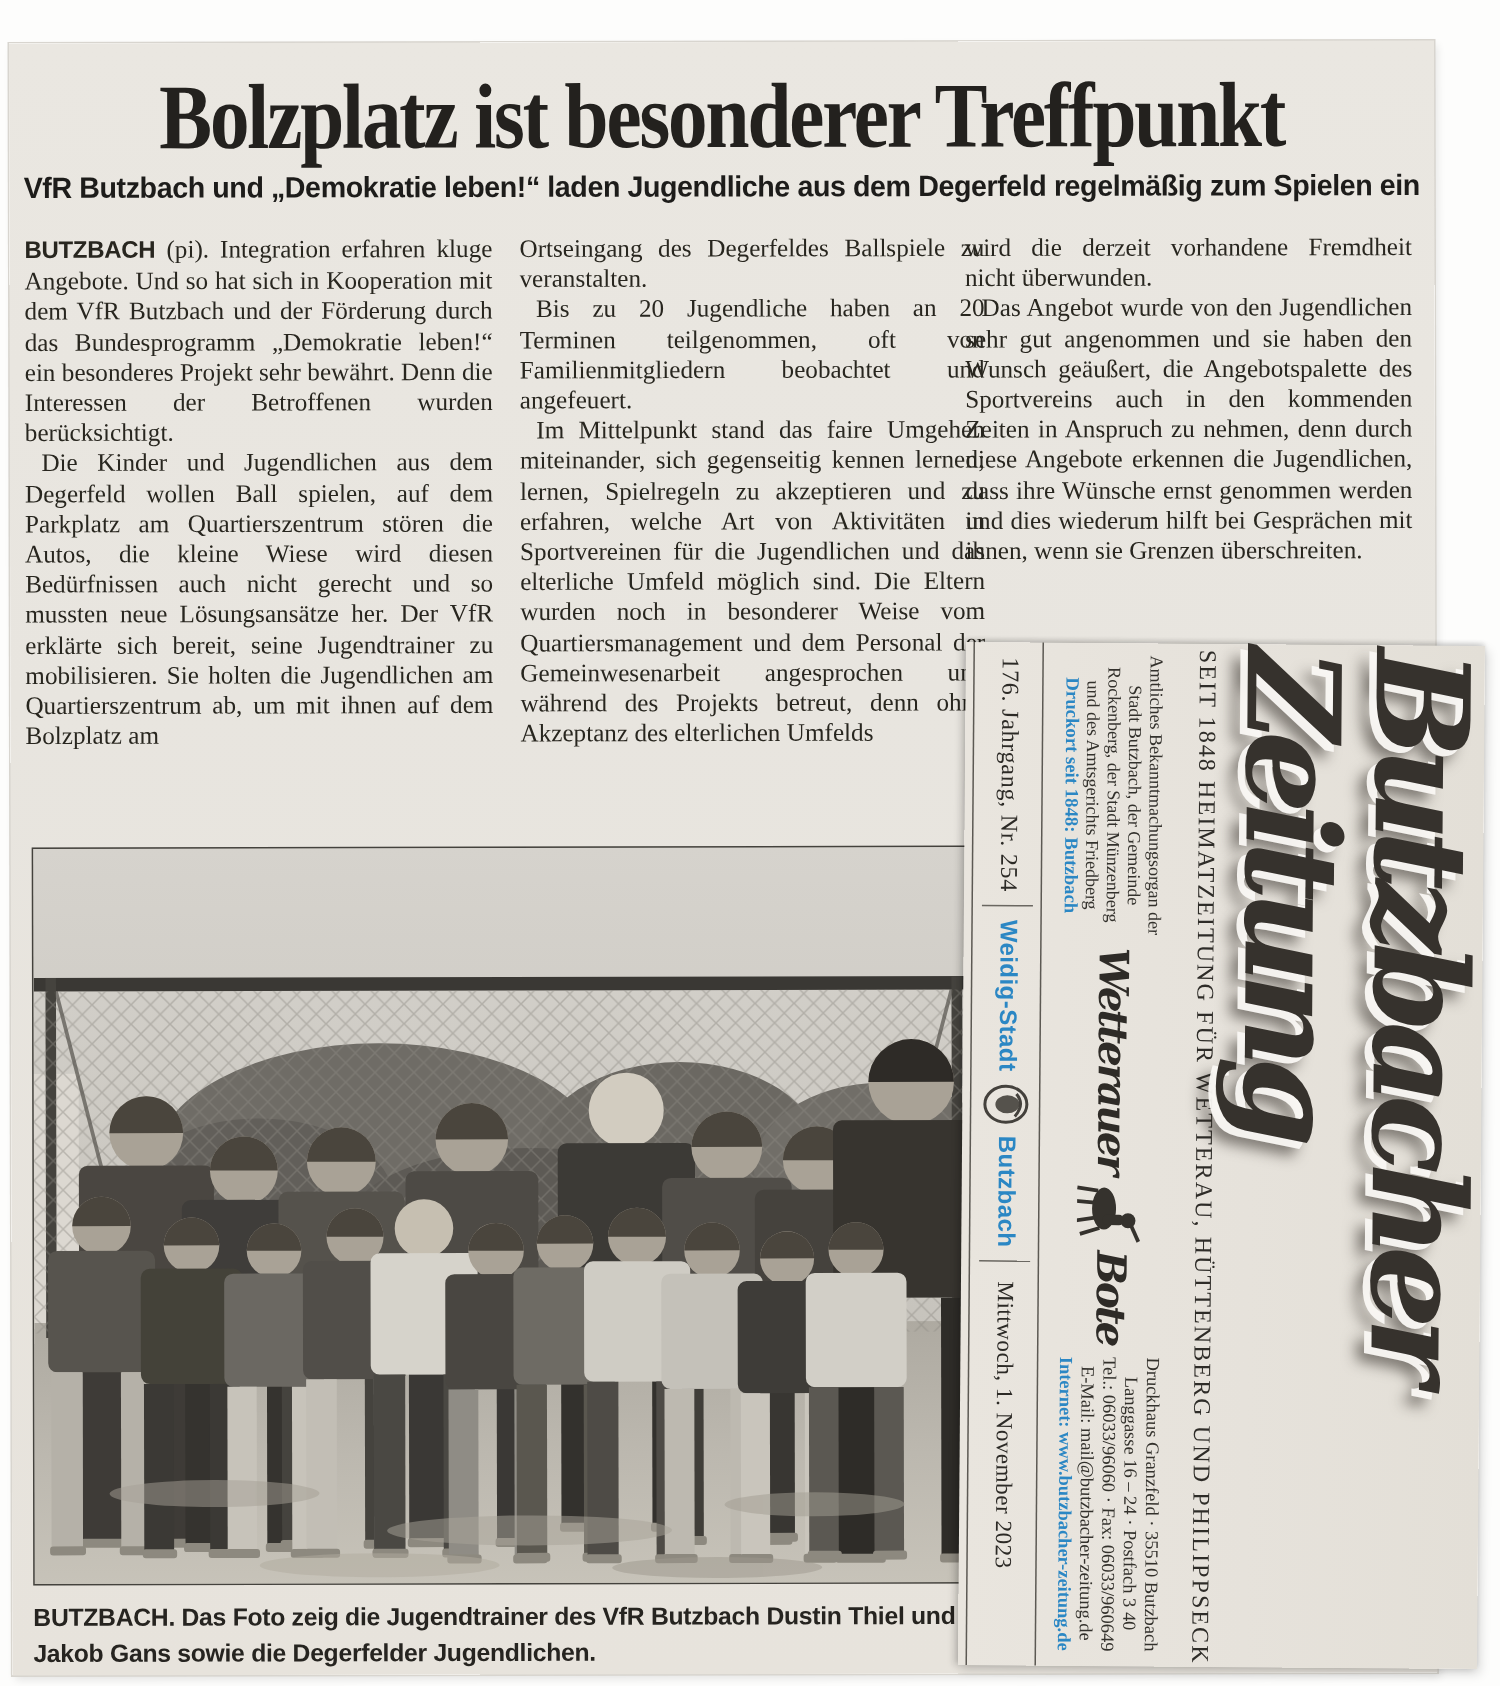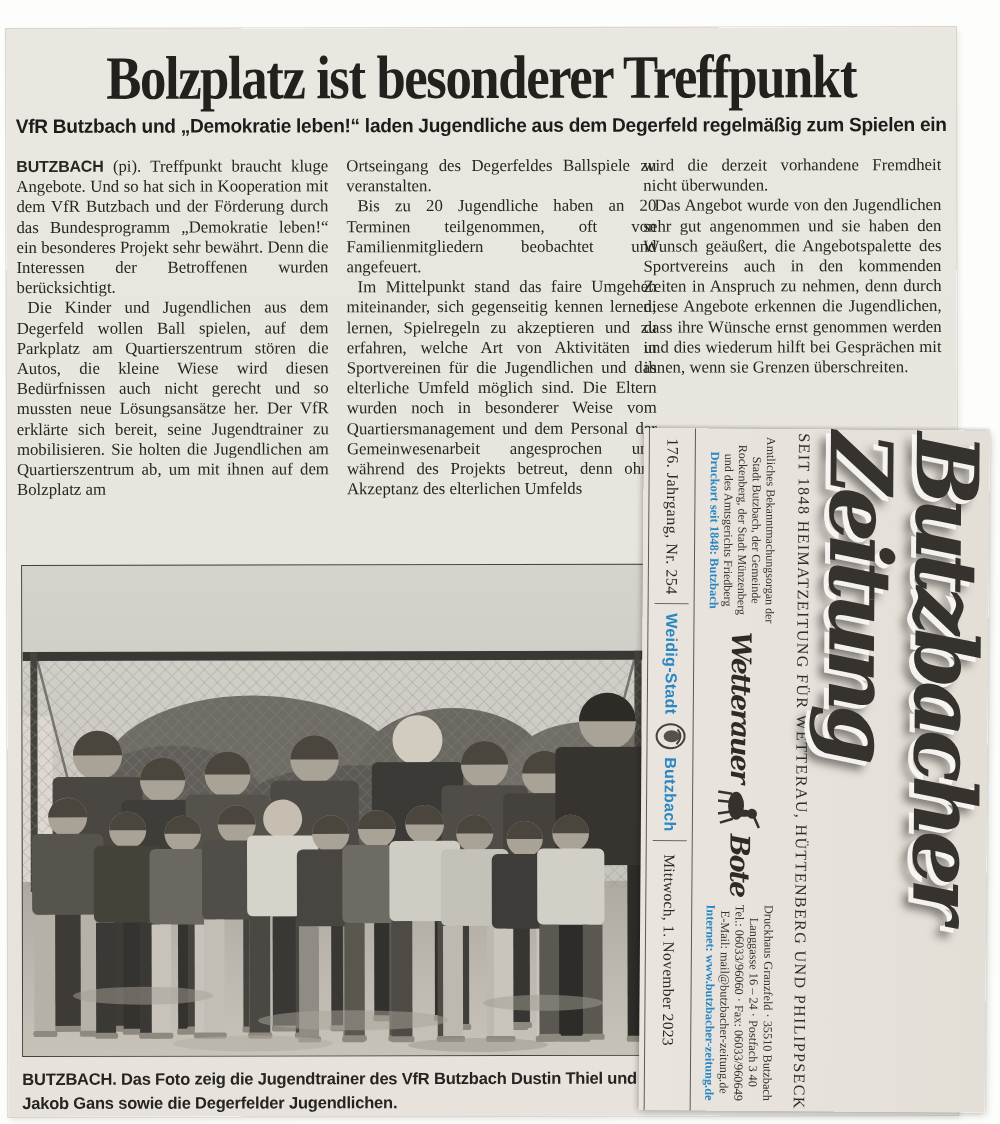--- a/index.html
+++ b/index.html
@@ -69,21 +69,21 @@
 <body>
 
 <div class="page">
 
   <div class="clipping">
 
     <div class="headline">Bolzplatz ist besonderer Treffpunkt</div>
     <div class="subheadline">VfR Butzbach und „Demokratie leben!“ laden Jugendliche aus dem Degerfeld regelmäßig zum Spielen ein</div>
 
     <div class="col" id="col1">
-      <p><span class="lead">BUTZBACH</span><span> (pi). Treffpunkt braucht kluge Angebote. Und so hat sich in Kooperation mit dem VfR Butzbach und der Förderung durch das Bundesprogramm „Demokratie leben!“ ein besonderes Projekt sehr bewährt. Denn die Interessen der Betroffenen wurden berücksichtigt.</span></p>
+      <p><span class="lead">BUTZBACH</span><span> (pi). Integration erfahren kluge Angebote. Und so hat sich in Kooperation mit dem VfR Butzbach und der Förderung durch das Bundesprogramm „Demokratie leben!“ ein besonderes Projekt sehr bewährt. Denn die Interessen der Betroffenen wurden berücksichtigt.</span></p>
       <p class="indent">Die Kinder und Jugendlichen aus dem Degerfeld wollen Ball spielen, auf dem Parkplatz am Quartierszentrum stören die Autos, die kleine Wiese wird diesen Bedürfnissen auch nicht gerecht und so mussten neue Lösungsansätze her. Der VfR erklärte sich bereit, seine Jugendtrainer zu mobilisieren. Sie holten die Jugendlichen am Quartierszentrum ab, um mit ihnen auf dem Bolzplatz am</p>
     </div>
 
     <div class="col" id="col2">
       <p>Ortseingang des Degerfeldes Ballspiele zu veranstalten.</p>
       <p class="indent">Bis zu 20 Jugendliche haben an 20 Terminen teilgenommen, oft von Familienmitgliedern beobachtet und angefeuert.</p>
       <p class="indent">Im Mittelpunkt stand das faire Umgehen miteinander, sich gegenseitig kennen lernen; lernen, Spielregeln zu akzeptieren und zu erfahren, welche Art von Aktivitäten in Sportvereinen für die Jugendlichen und das elterliche Umfeld möglich sind. Die Eltern wurden noch in besonderer Weise vom Quartiersmanagement und dem Personal der Gemeinwesenarbeit angesprochen und während des Projekts betreut, denn ohne Akzeptanz des elterlichen Umfelds</p>
     </div>
 
     <div class="col" id="col3">

